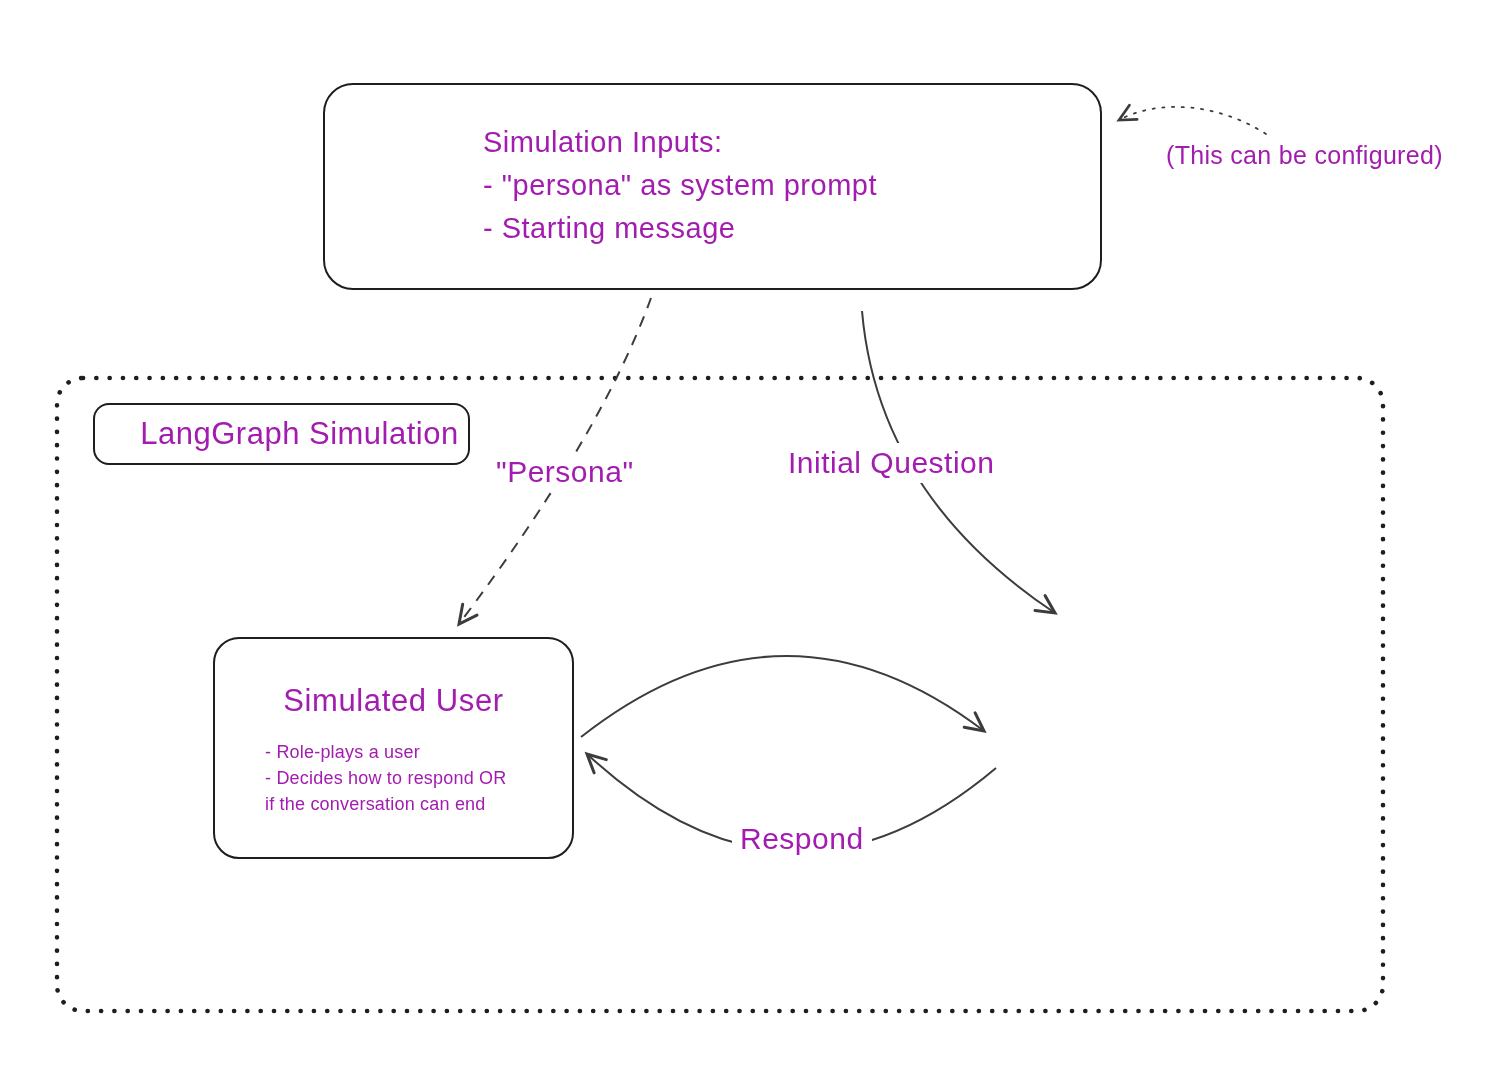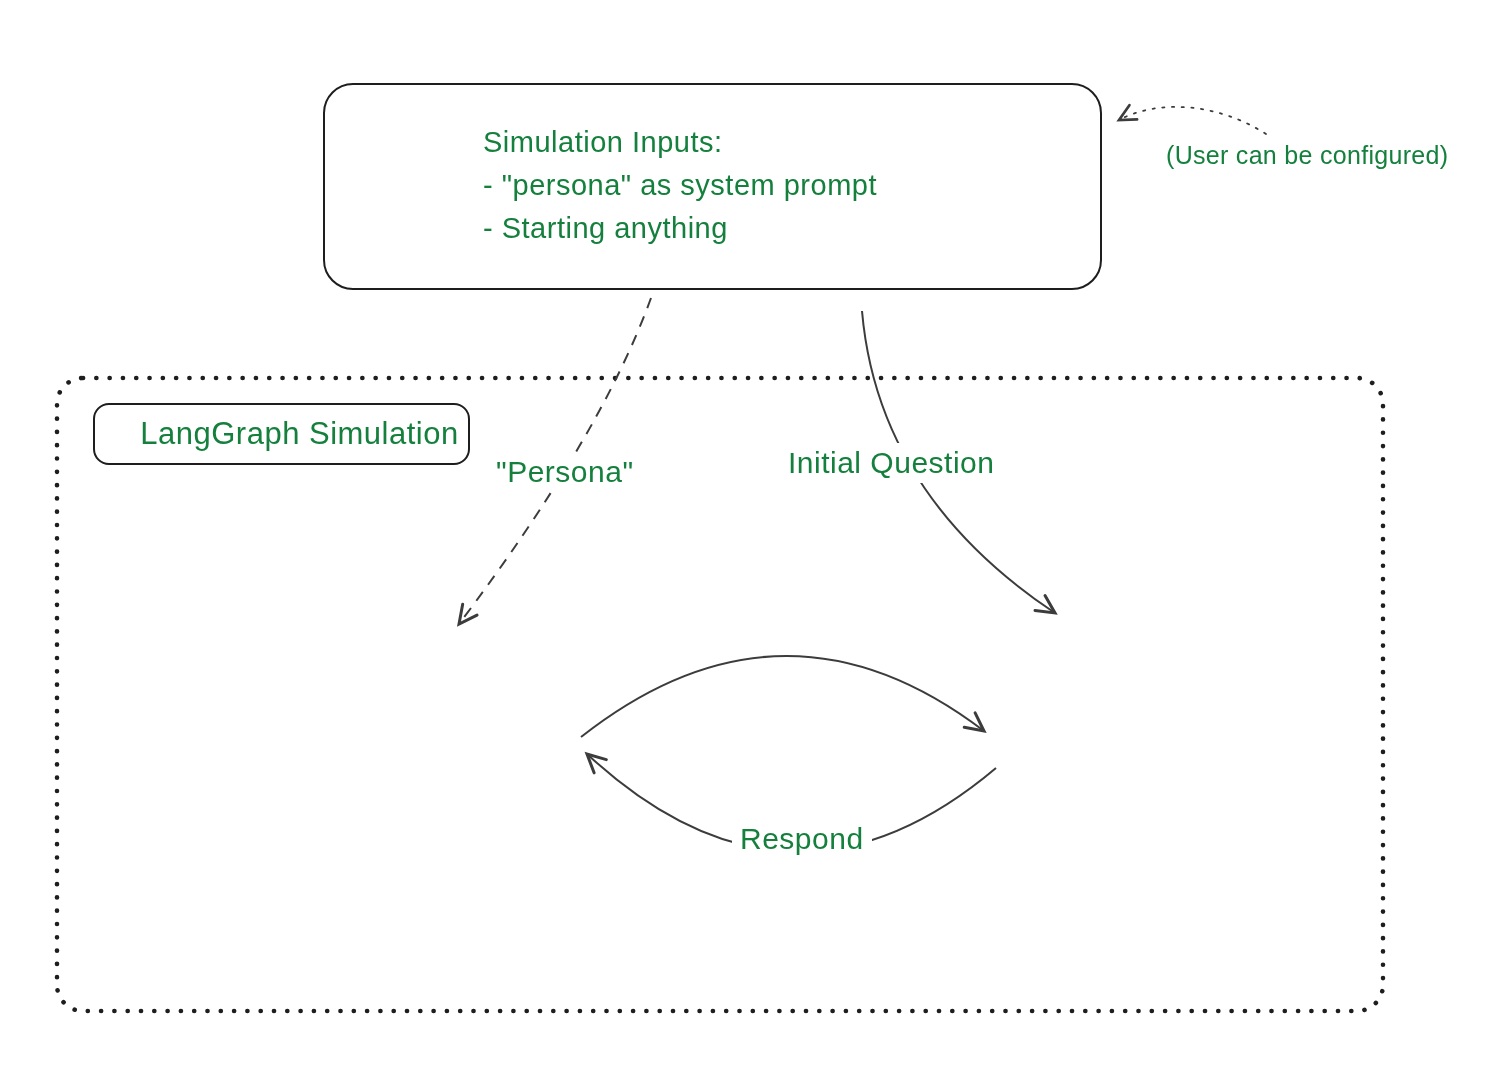--- a/index.html
+++ b/index.html
@@ -1,21 +1,21 @@
 <!DOCTYPE html>
 <html><head>
 <meta charset="utf-8">
 <style>
   html,body{margin:0;padding:0;background:#ffffff;}
   #canvas{
     position:relative;
     width:1506px;height:1088px;
     background:#ffffff;
     font-family:"Liberation Sans", sans-serif;
-    color:#15803d;
+    color:#a21caf;
     overflow:hidden;
   }
   #wires{position:absolute;left:0;top:0;width:1506px;height:1088px;z-index:0;}
   .abs{position:absolute;z-index:1;}
 
   
   .inputs-box{
     left:323px;top:83px;width:779px;height:207px;
     border:2.4px solid #1e1e1e;border-radius:30px;
     box-sizing:border-box;
@@ -100,26 +100,34 @@
     <path d="M 581 737 Q 783 578 984 731" fill="none" stroke="#3c3c3c" stroke-width="2" marker-end="url(#ah)"></path>
 
     <path d="M 996 768 Q 790 942 587 754" fill="none" stroke="#3c3c3c" stroke-width="2" marker-end="url(#ah)"></path>
 
     <path d="M 1266 134 C 1218 103 1158 99 1119 120" fill="none" stroke="#3c3c3c" stroke-width="1.8" stroke-dasharray="2.2 7.5" stroke-linecap="round" marker-end="url(#ah)"></path>
   </svg>
 
   <div class="abs inputs-box">
     <div class="line">Simulation Inputs:</div>
     <div class="line">- "persona" as system prompt</div>
-    <div class="line">- Starting anything</div>
+    <div class="line">- Starting message</div>
   </div>
 
-  <div class="abs config-note">(User can be configured)</div>
+  <div class="abs config-note">(This can be configured)</div>
 
   <div class="abs container-label">LangGraph Simulation</div>
 
   <div class="abs edge-label lbl-persona">"Persona"</div>
   <div class="abs edge-label lbl-initial">Initial Question</div>
   <div class="abs edge-label lbl-respond">Respond</div>
 
+  <div class="abs user-box">
+    <div class="title">Simulated User</div>
+    <div class="bullets">
+      <div>- Role-plays a user</div>
+      <div>- Decides how to respond OR</div>
+      <div>if the conversation can end</div>
+    </div>
+  </div>
 
 
 </div>
 
 </body></html>

